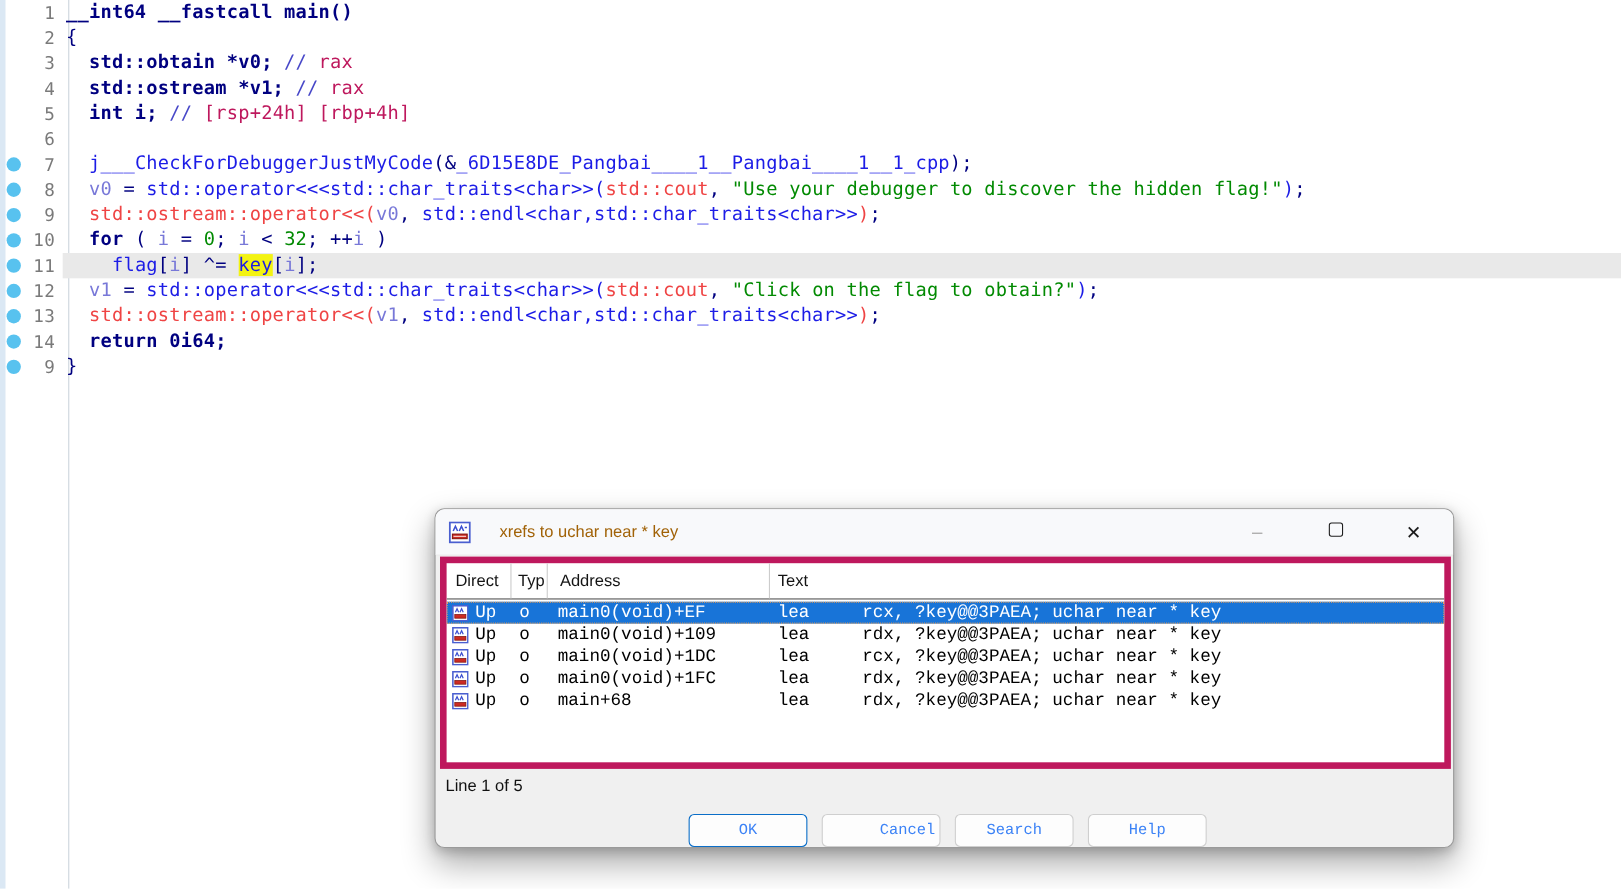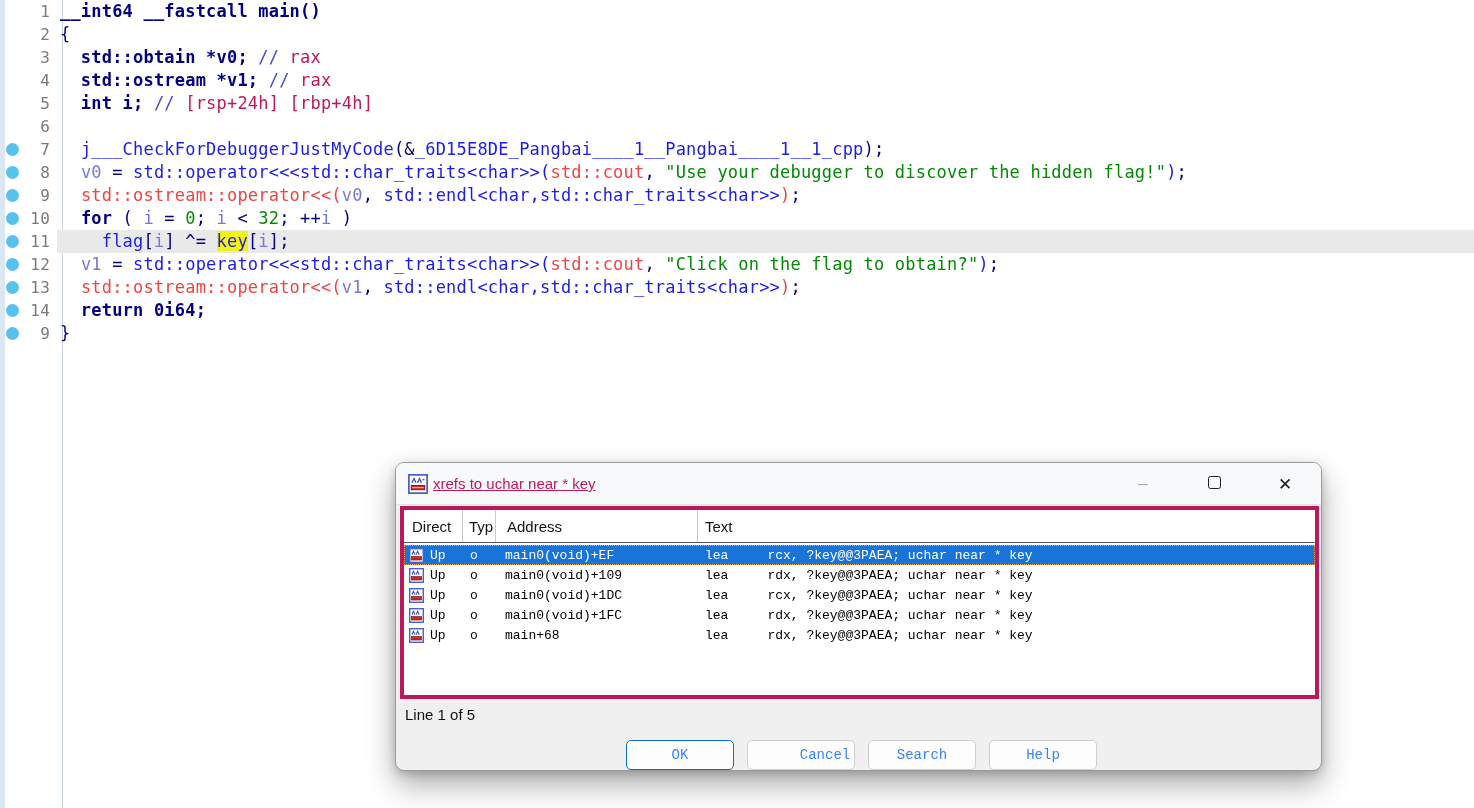--- a/index.html
+++ b/index.html
@@ -30,38 +30,38 @@
   .tk-key { color:#1c1ce6; background:#f3f312; }
 
   
   .dialog { position:absolute; left:395px; top:462px; width:927px; height:309px;
             background:#f0f0f0; border:1px solid #9a9a9a; border-radius:9px;
             box-shadow:0 14px 30px rgba(0,0,0,0.33), 0 3px 10px rgba(0,0,0,0.18); }
   .titlebar { position:absolute; left:0; top:0; right:0; height:42px; background:#f8f9fb;
               border-radius:8px 8px 0 0; border-bottom:1px solid #e4e4e4;
               display:flex; align-items:center; }
   .title-icon { margin-left:12px; width:20px; height:20px; flex:0 0 20px; }
-  .title-text { margin-left:5px; font-size:15px; color:#be185d;text-decoration:underline; }
+  .title-text { margin-left:26px; font-size:15px; color:#a16207; }
   .win-controls { position:absolute; right:14px; top:0; height:42px; display:flex; align-items:center; gap:27px; }
   .wc { width:44px; text-align:center; cursor:default; }
   .wc-min { color:#a8a8a8; font-size:17px; }
   .wc-max-box { display:inline-block; width:13px; height:13px; border:1.6px solid #1f1f1f; border-radius:2.5px; }
   .wc-close { color:#1b1b1b; font-size:17px; font-weight:400; }
 
   .listbox { position:absolute; left:4px; top:43px; width:919px; height:193px;
-             background:#ffffff; border:4px solid #be185d; overflow:hidden; }
+             background:#ffffff; border:6px solid #be185d; overflow:hidden; }
   .thead { display:grid; grid-template-columns:59px 33px 202px 1fr; height:33px;
            border-bottom:1px solid #555; align-items:center; font-size:15px; color:#141414; }
   .th { height:100%; display:flex; align-items:center; border-right:1px solid #cccccc; }
   .th:last-child { border-right:none; }
   .th-direct { padding-left:8px; } .th-typ { padding-left:6px; overflow:hidden; white-space:nowrap; }
   .th-addr { padding-left:11px; } .th-text { padding-left:7px; }
   .tbody { padding-top:2px; }
   .xrow { display:grid; grid-template-columns:59px 33px 202px 1fr; height:20px; align-items:center;
-          font-family:"Liberation Mono", monospace; font-size:13px; color:#000; white-space:pre; }
+          font-family:"Liberation Mono", monospace; font-size:16px; color:#000; white-space:pre; }
   .xrow .c1 { display:flex; align-items:center; padding-left:5px; gap:6px; overflow:hidden; }
   .xrow .c2 { padding-left:7px; } .xrow .c3 { padding-left:9px; } .xrow .c4 { padding-left:7px; }
   .xrow.sel { background:#1874d8; color:#ffffff; outline:1px dotted #f0a050; outline-offset:-1px; }
   .row-icon { width:15px; height:15px; flex:0 0 15px; }
 
   .statusline { position:absolute; left:9px; top:240px; height:24px; line-height:24px;
                 font-size:15px; color:#111; }
   .btnrow { position:absolute; left:0; top:277px; width:100%; height:30px; }
   .btn { position:absolute; top:0; width:108px; height:30px; background:#fdfdfd;
          border:1px solid #cfcfcf; border-radius:5px;

